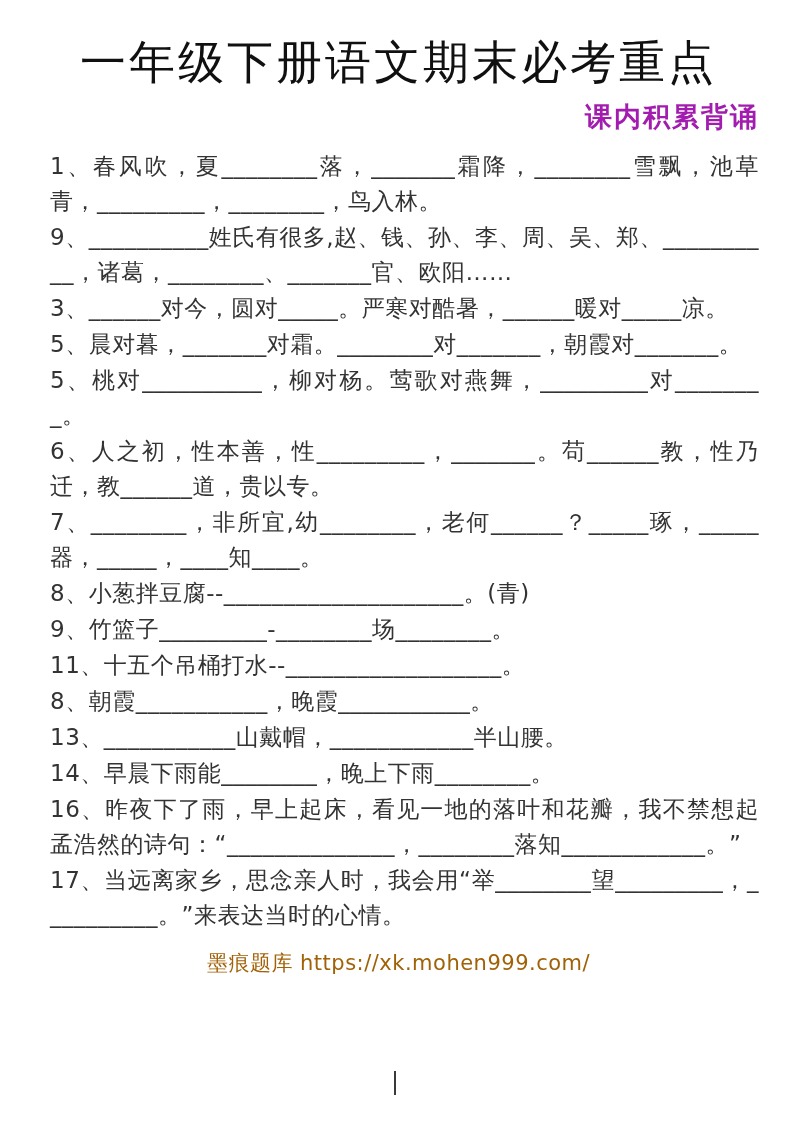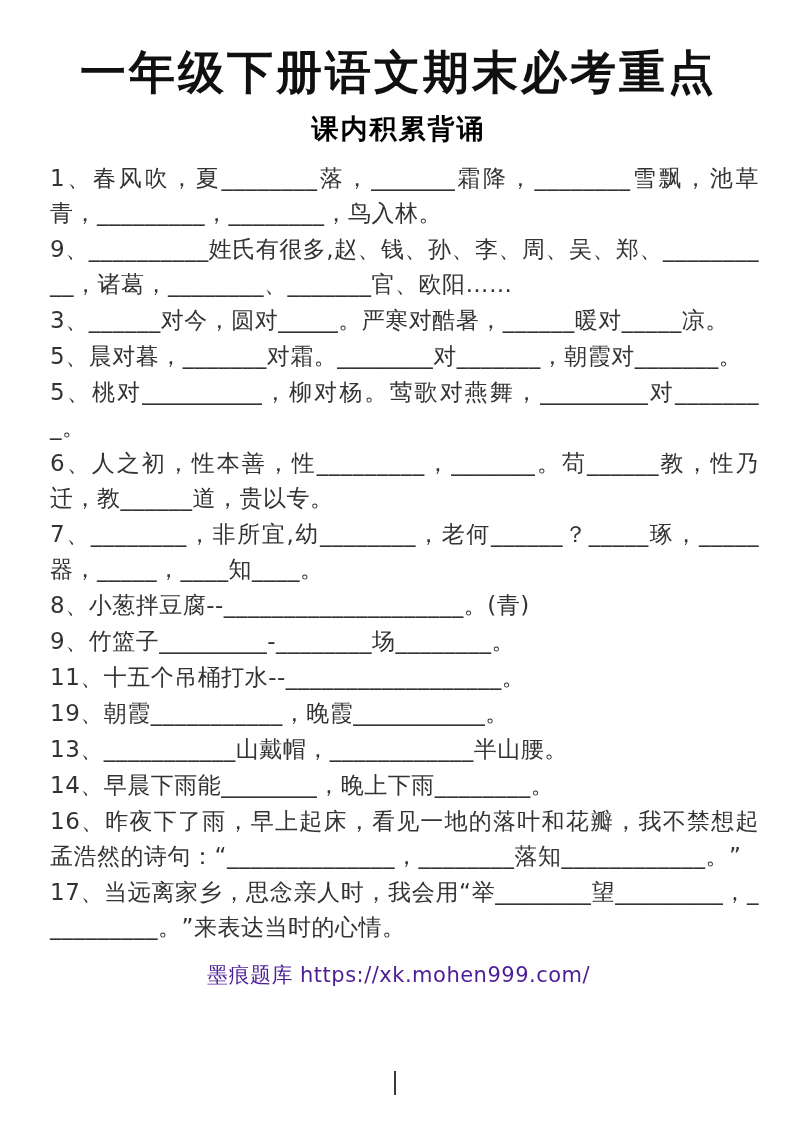--- a/index.html
+++ b/index.html
@@ -11,55 +11,55 @@
     position: relative;
     width: 793px;
     height: 1122px;
     background: #ffffff;
     box-sizing: border-box;
     padding: 34px 34px 0 38px;
     overflow: hidden;
     font-family: "DejaVu Sans", sans-serif;
   }
   .title {
-    margin: 12px;
+    margin: 2px;
     text-align: center;
     font-size: 46px;
-    font-weight: 700;
+    font-weight: 400;
     letter-spacing: 3px;
     color: #101010;
     line-height: 1.15;
     font-family: "DejaVu Sans", sans-serif;
   }
   .subtitle {
     margin: 10px 0 0 0;
-    text-align: center;
+    text-align: right;
     font-size: 27px;
     font-weight: 700;
-    color: #000000;
+    color: #a21caf;
     letter-spacing: 2px;
   }
   .items {
     margin-top: 14px;
     font-size: 23px;
     color: #333333;
   }
   .item {
     margin: 0 0 1px 12px;
     text-align: justify;
     text-justify: inter-ideograph;
     word-break: break-all;
     line-height: 35px;
     letter-spacing: 0.5px;
   }
   .footer {
     margin-top: 16px;
     text-align: center;
     font-size: 21px;
-    color: #4c1d95;
+    color: #a16207;
     letter-spacing: 0.5px;
   }
   .cursor-mark {
     position: absolute;
     left: 394px;
     top: 1071px;
     width: 2px;
     height: 24px;
     background: #3a3a3a;
   }
@@ -77,21 +77,21 @@
     <p class="item">1、春风吹，夏________落，_______霜降，________雪飘，池草青，_________，________，鸟入林。</p>
     <p class="item">9、__________姓氏有很多,赵、钱、孙、李、周、吴、郑、__________，诸葛，________、_______官、欧阳……</p>
     <p class="item">3、______对今，圆对_____。严寒对酷暑，______暖对_____凉。</p>
     <p class="item">5、晨对暮，_______对霜。________对_______，朝霞对_______。</p>
     <p class="item">5、桃对__________，柳对杨。莺歌对燕舞，_________对________。</p>
     <p class="item">6、人之初，性本善，性_________，_______。苟______教，性乃迁，教______道，贵以专。</p>
     <p class="item">7、________，非所宜,幼________，老何______？_____琢，_____器，_____，____知____。</p>
     <p class="item">8、小葱拌豆腐--____________________。(青)</p>
     <p class="item">9、竹篮子_________-________场________。</p>
     <p class="item">11、十五个吊桶打水--__________________。</p>
-    <p class="item">19、朝霞___________，晚霞___________。</p>
+    <p class="item">8、朝霞___________，晚霞___________。</p>
     <p class="item">13、___________山戴帽，____________半山腰。</p>
     <p class="item">14、早晨下雨能________，晚上下雨________。</p>
     <p class="item">16、昨夜下了雨，早上起床，看见一地的落叶和花瓣，我不禁想起孟浩然的诗句：“______________，________落知____________。”</p>
     <p class="item">17、当远离家乡，思念亲人时，我会用“举________望_________，__________。”来表达当时的心情。</p>
   </div>
 
   <div class="footer">
     <span>墨痕题库 https://xk.mohen999.com/</span>
   </div>
 

